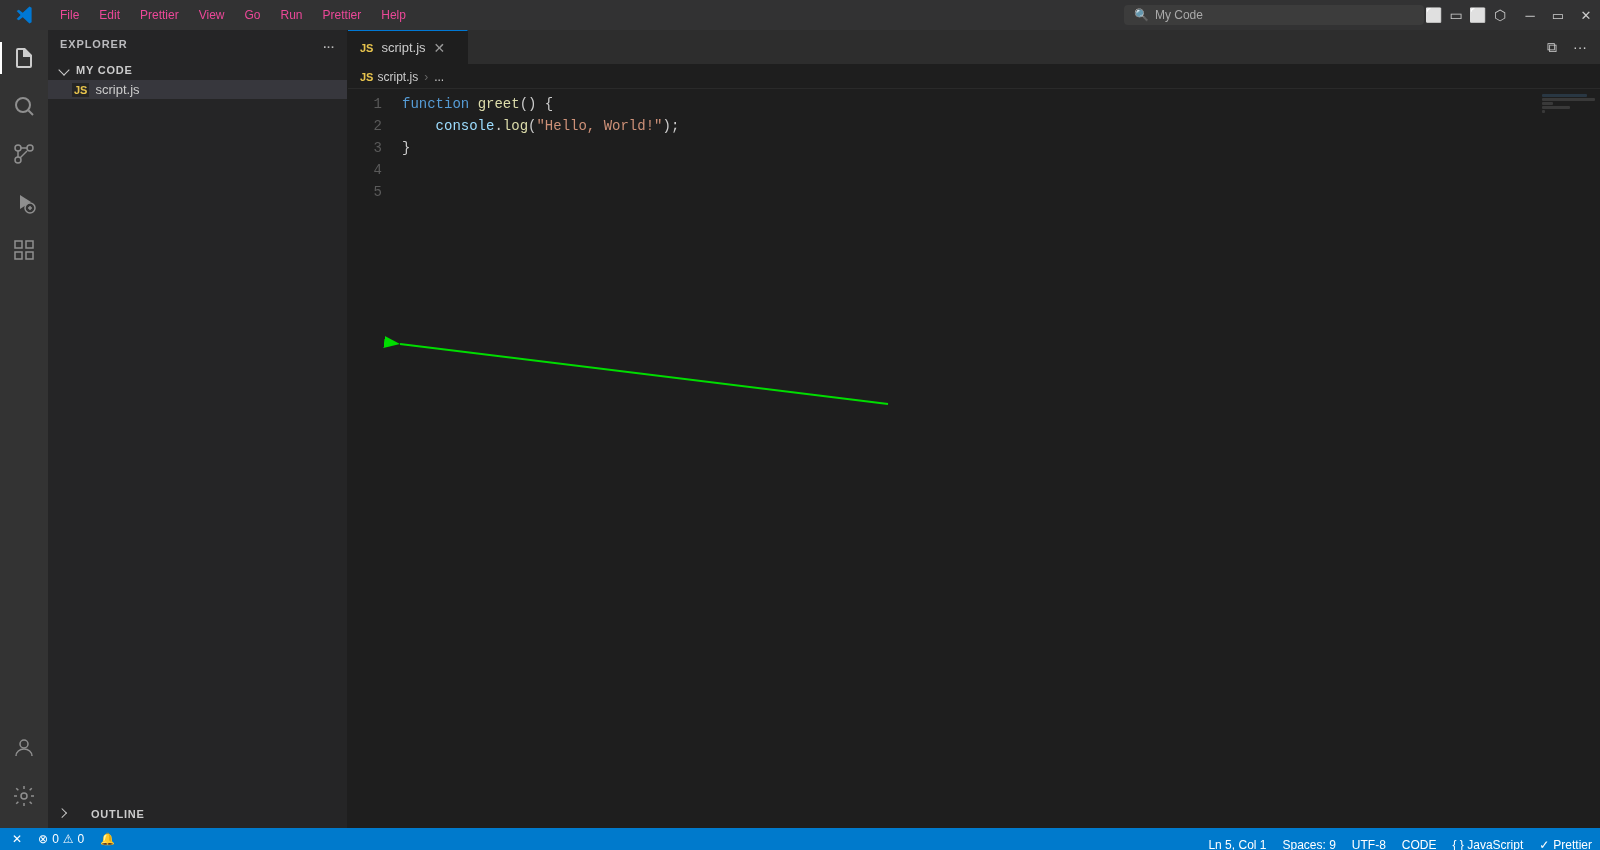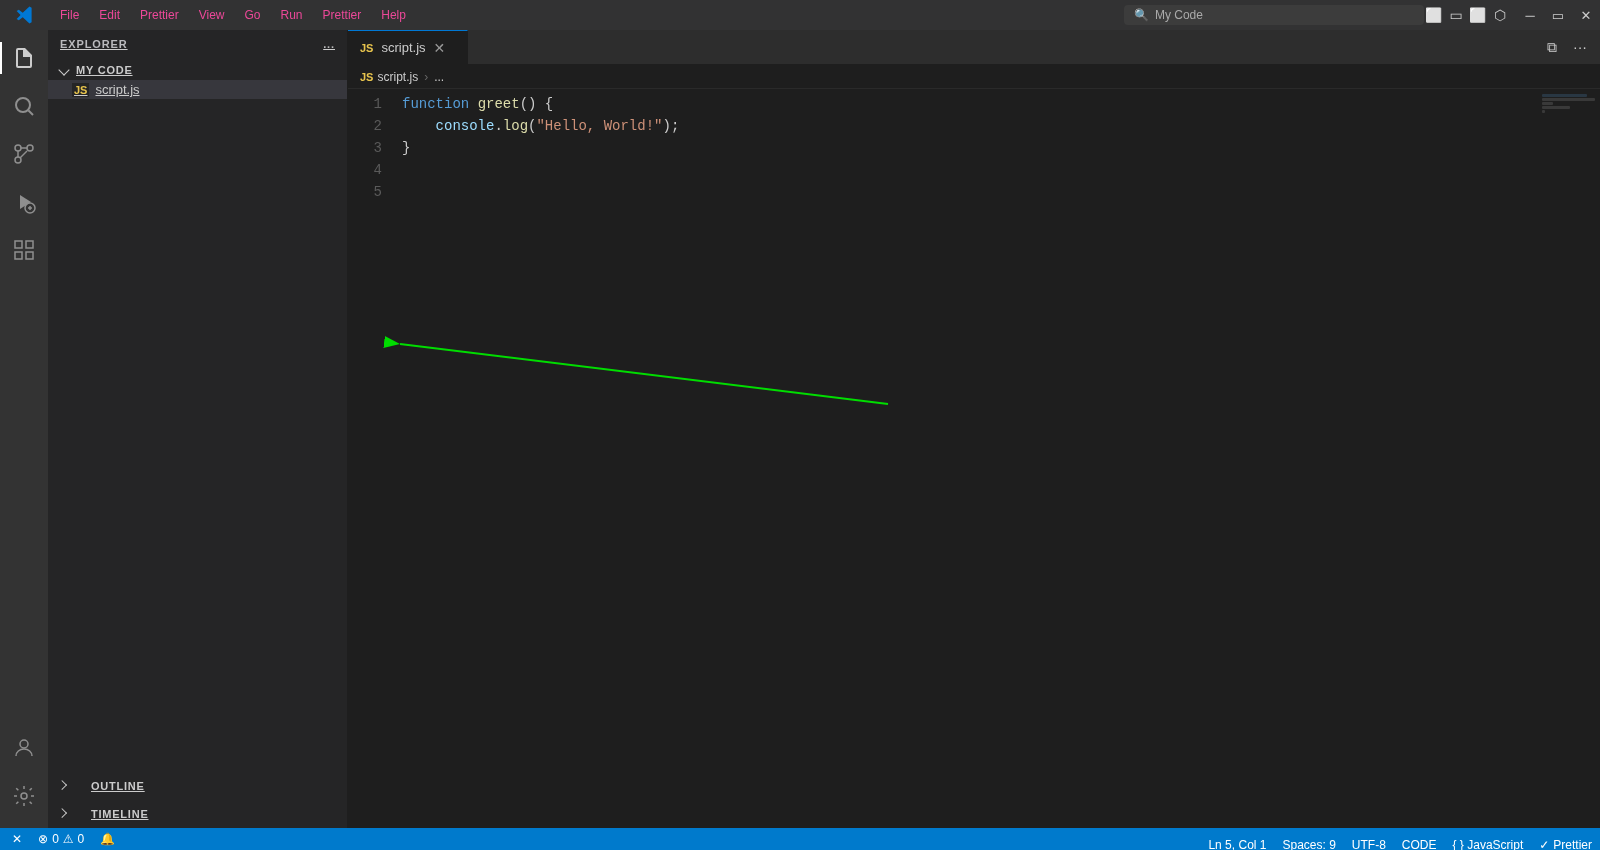--- a/index.html
+++ b/index.html
@@ -133,21 +133,20 @@
     }
 
     
     .sidebar {
       width: 300px;
       background: #252526;
       display: flex;
       flex-direction: column;
       flex-shrink: 0;
       border-right: 1px solid #1e1e1e;
-      text-decoration: underline;
     }
     .sidebar-header {
       display: flex;
       align-items: center;
       justify-content: space-between;
       padding: 8px 12px;
       text-transform: uppercase;
       font-size: 11px;
       font-weight: 600;
       letter-spacing: 0.08em;
@@ -499,26 +498,20 @@
       </div>
     </div>
 
     <div class="sidebar-bottom">
       <div class="sidebar-bottom-section">
         <div class="sidebar-bottom-item">
           <span style="display:inline-block;width:7px;height:7px;border-right:1px solid #ccc;border-bottom:1px solid #ccc;transform:rotate(-45deg) translateY(-2px);margin-right:4px;"></span>
           <span>OUTLINE</span>
         </div>
       </div>
-      <div class="sidebar-bottom-section">
-        <div class="sidebar-bottom-item">
-          <span style="display:inline-block;width:7px;height:7px;border-right:1px solid #ccc;border-bottom:1px solid #ccc;transform:rotate(-45deg) translateY(-2px);margin-right:4px;"></span>
-          <span>TIMELINE</span>
-        </div>
-      </div>
     </div>
   </div>
 
   <div class="editor-area">
 
     <div class="tab-bar">
       <div class="tab active">
         <span style="font-size:11px;font-weight:bold;color:#e8c44d;">JS</span>
         <span>script.js</span>
         <span class="tab-close">✕</span>

